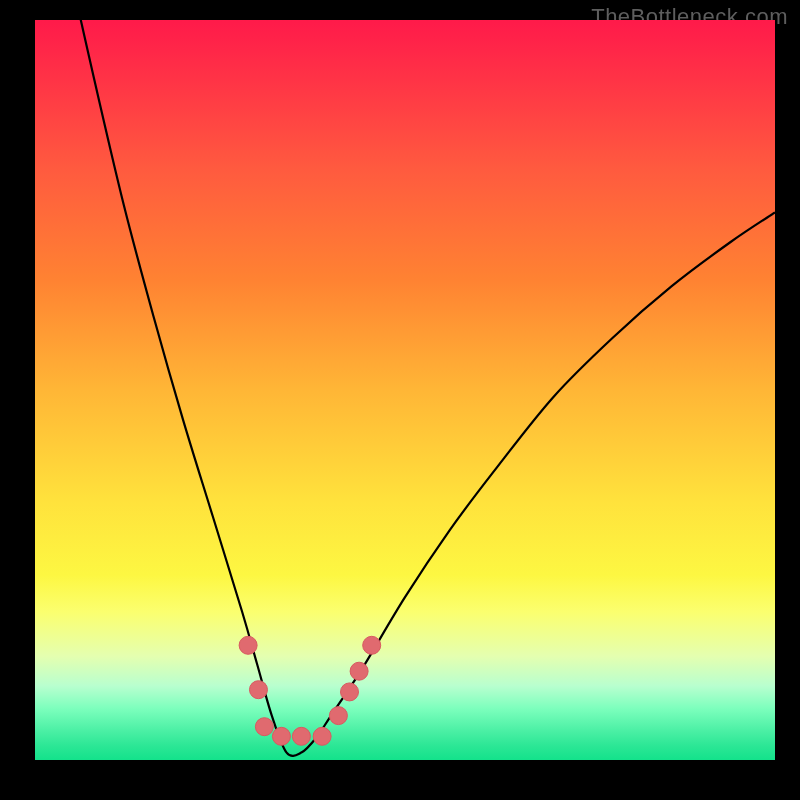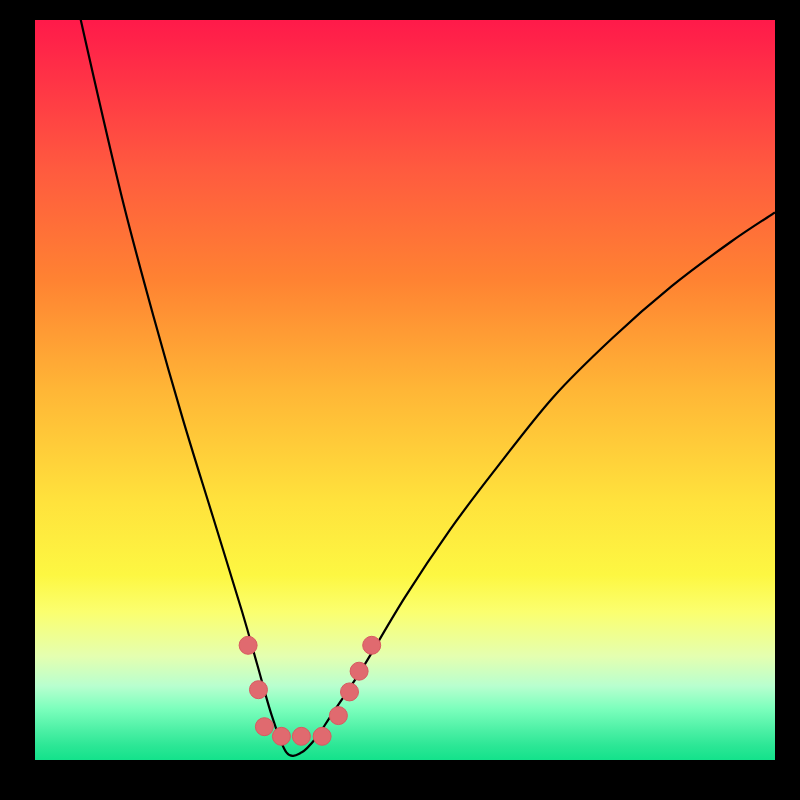--- a/index.html
+++ b/index.html
@@ -54,20 +54,21 @@
     position: absolute;
     left: 0;
     top: 0;
   }
 </style>
 </head>
 <body>
 
 <div class="stage">
 
+  <div class="watermark">TheBottleneck.com</div>
 
   <div class="plot">
     <svg id="plot-svg" width="740" height="740" viewBox="0 0 740 740">
       <path id="curve-path" d="M 0,-222 C 4.933333333333334,-197.33333333333334 19.733333333333334,-120.86666666666676 29.6,-74.00000000000011 C 39.46666666666667,-27.13333333333346 49.333333333333336,16.033333333333246 59.2,59.19999999999993 C 69.06666666666666,102.36666666666662 78.93333333333334,145.53333333333333 88.8,185 C 98.66666666666666,224.46666666666667 108.53333333333333,260.23333333333335 118.4,296 C 128.26666666666668,331.76666666666665 138.13333333333333,366.29999999999995 148,399.59999999999997 C 157.86666666666667,432.9 167.73333333333332,463.7333333333333 177.6,495.79999999999995 C 187.46666666666667,527.8666666666667 199.8,567.3333333333334 207.20000000000002,592 C 214.60000000000002,616.6666666666666 217.06666666666666,626.5333333333333 222,643.8 C 226.93333333333334,661.0666666666666 231.86666666666667,680.8 236.8,695.6 C 241.73333333333335,710.4000000000001 246.66666666666669,726.4333333333334 251.60000000000002,732.6 C 256.53333333333336,738.7666666666667 261.46666666666664,735.0666666666667 266.4,732.6 C 271.3333333333333,730.1333333333333 276.26666666666665,723.9666666666666 281.2,717.8 C 286.1333333333333,711.6333333333333 288.6,706.7 296,695.6 C 303.4,684.5 313.2666666666667,670.9333333333334 325.6,651.2 C 337.93333333333334,631.4666666666667 355.2,600.6333333333334 370,577.2 C 384.8,553.7666666666667 399.6,531.5666666666667 414.40000000000003,510.6 C 429.20000000000005,489.6333333333333 441.53333333333336,473.59999999999997 458.8,451.4 C 476.06666666666666,429.2 498.26666666666665,399.6 518,377.40000000000003 C 537.7333333333333,355.20000000000005 557.4666666666667,336.70000000000005 577.2,318.20000000000005 C 596.9333333333334,299.70000000000005 616.6666666666666,282.43333333333334 636.4,266.4 C 656.1333333333333,250.36666666666665 678.3333333333333,234.33333333333334 695.5999999999999,222 C 712.8666666666666,209.66666666666666 732.6,197.33333333333331 740,192.39999999999998" fill="none" stroke="#000000" stroke-width="2.2"></path>
       <g id="marker-group">
           <circle cx="213.11999999999998" cy="625.3" r="9" fill="#e06a6f" stroke="#d85a60" stroke-width="1"></circle>
           <circle cx="223.48" cy="669.7" r="9" fill="#e06a6f" stroke="#d85a60" stroke-width="1"></circle>
           <circle cx="229.4" cy="706.6999999999999" r="9" fill="#e06a6f" stroke="#d85a60" stroke-width="1"></circle>
           <circle cx="246.42000000000002" cy="716.3199999999999" r="9" fill="#e06a6f" stroke="#d85a60" stroke-width="1"></circle>
           <circle cx="266.4" cy="716.3199999999999" r="9" fill="#e06a6f" stroke="#d85a60" stroke-width="1"></circle>

